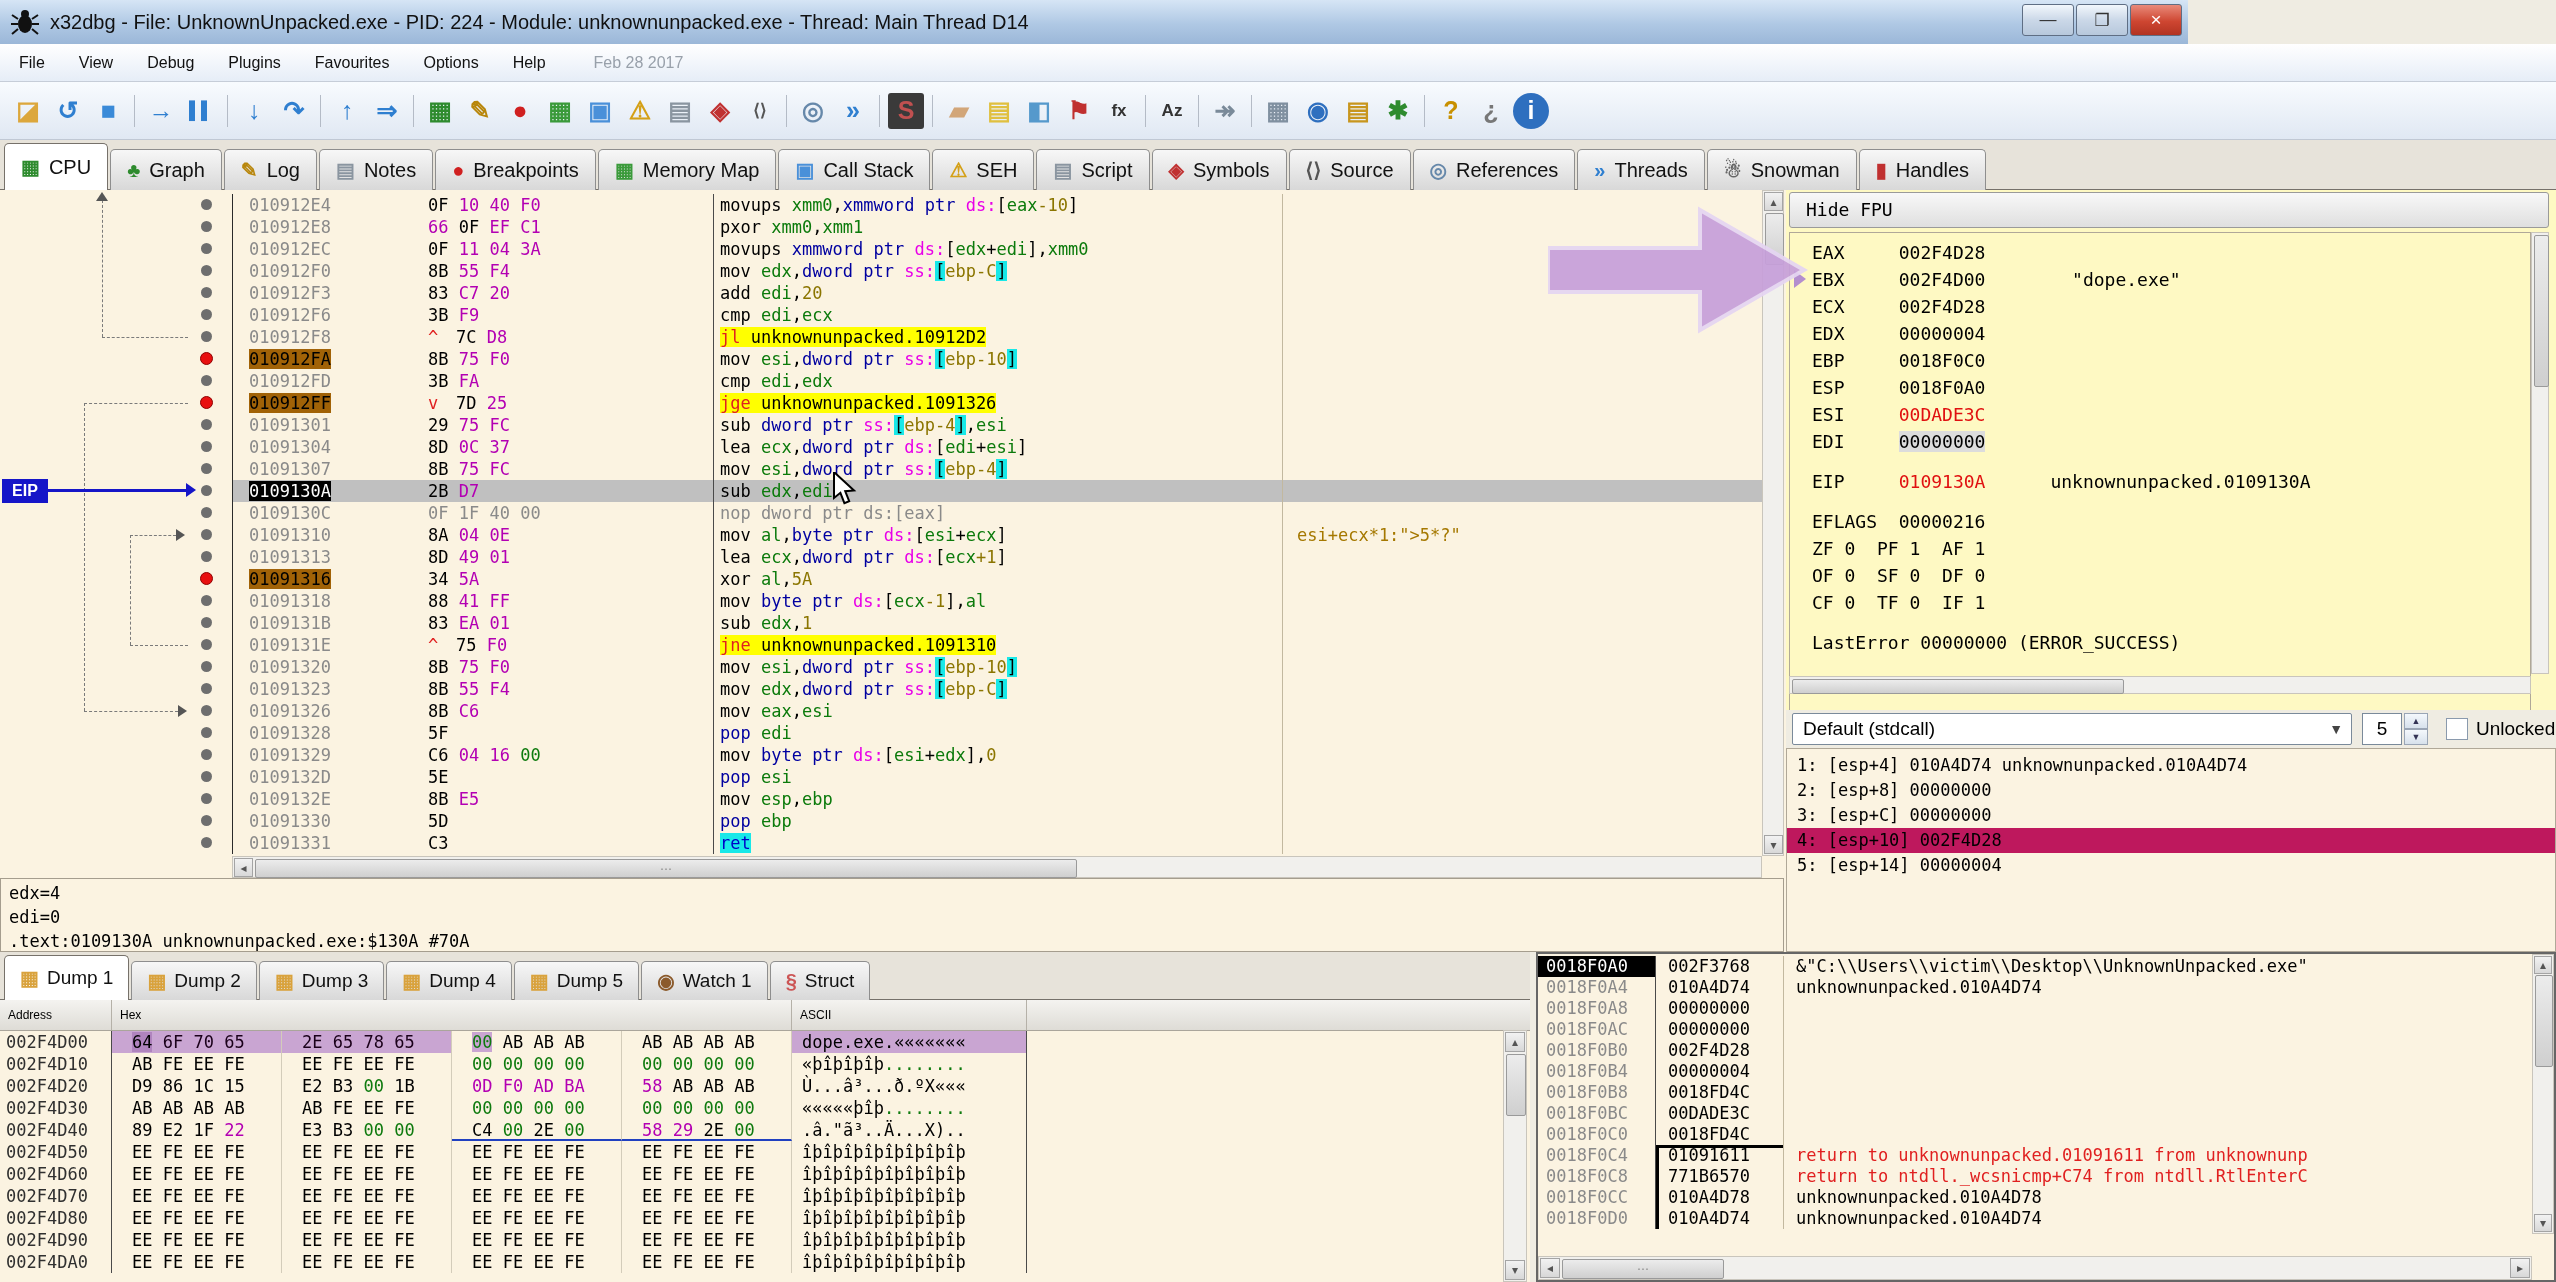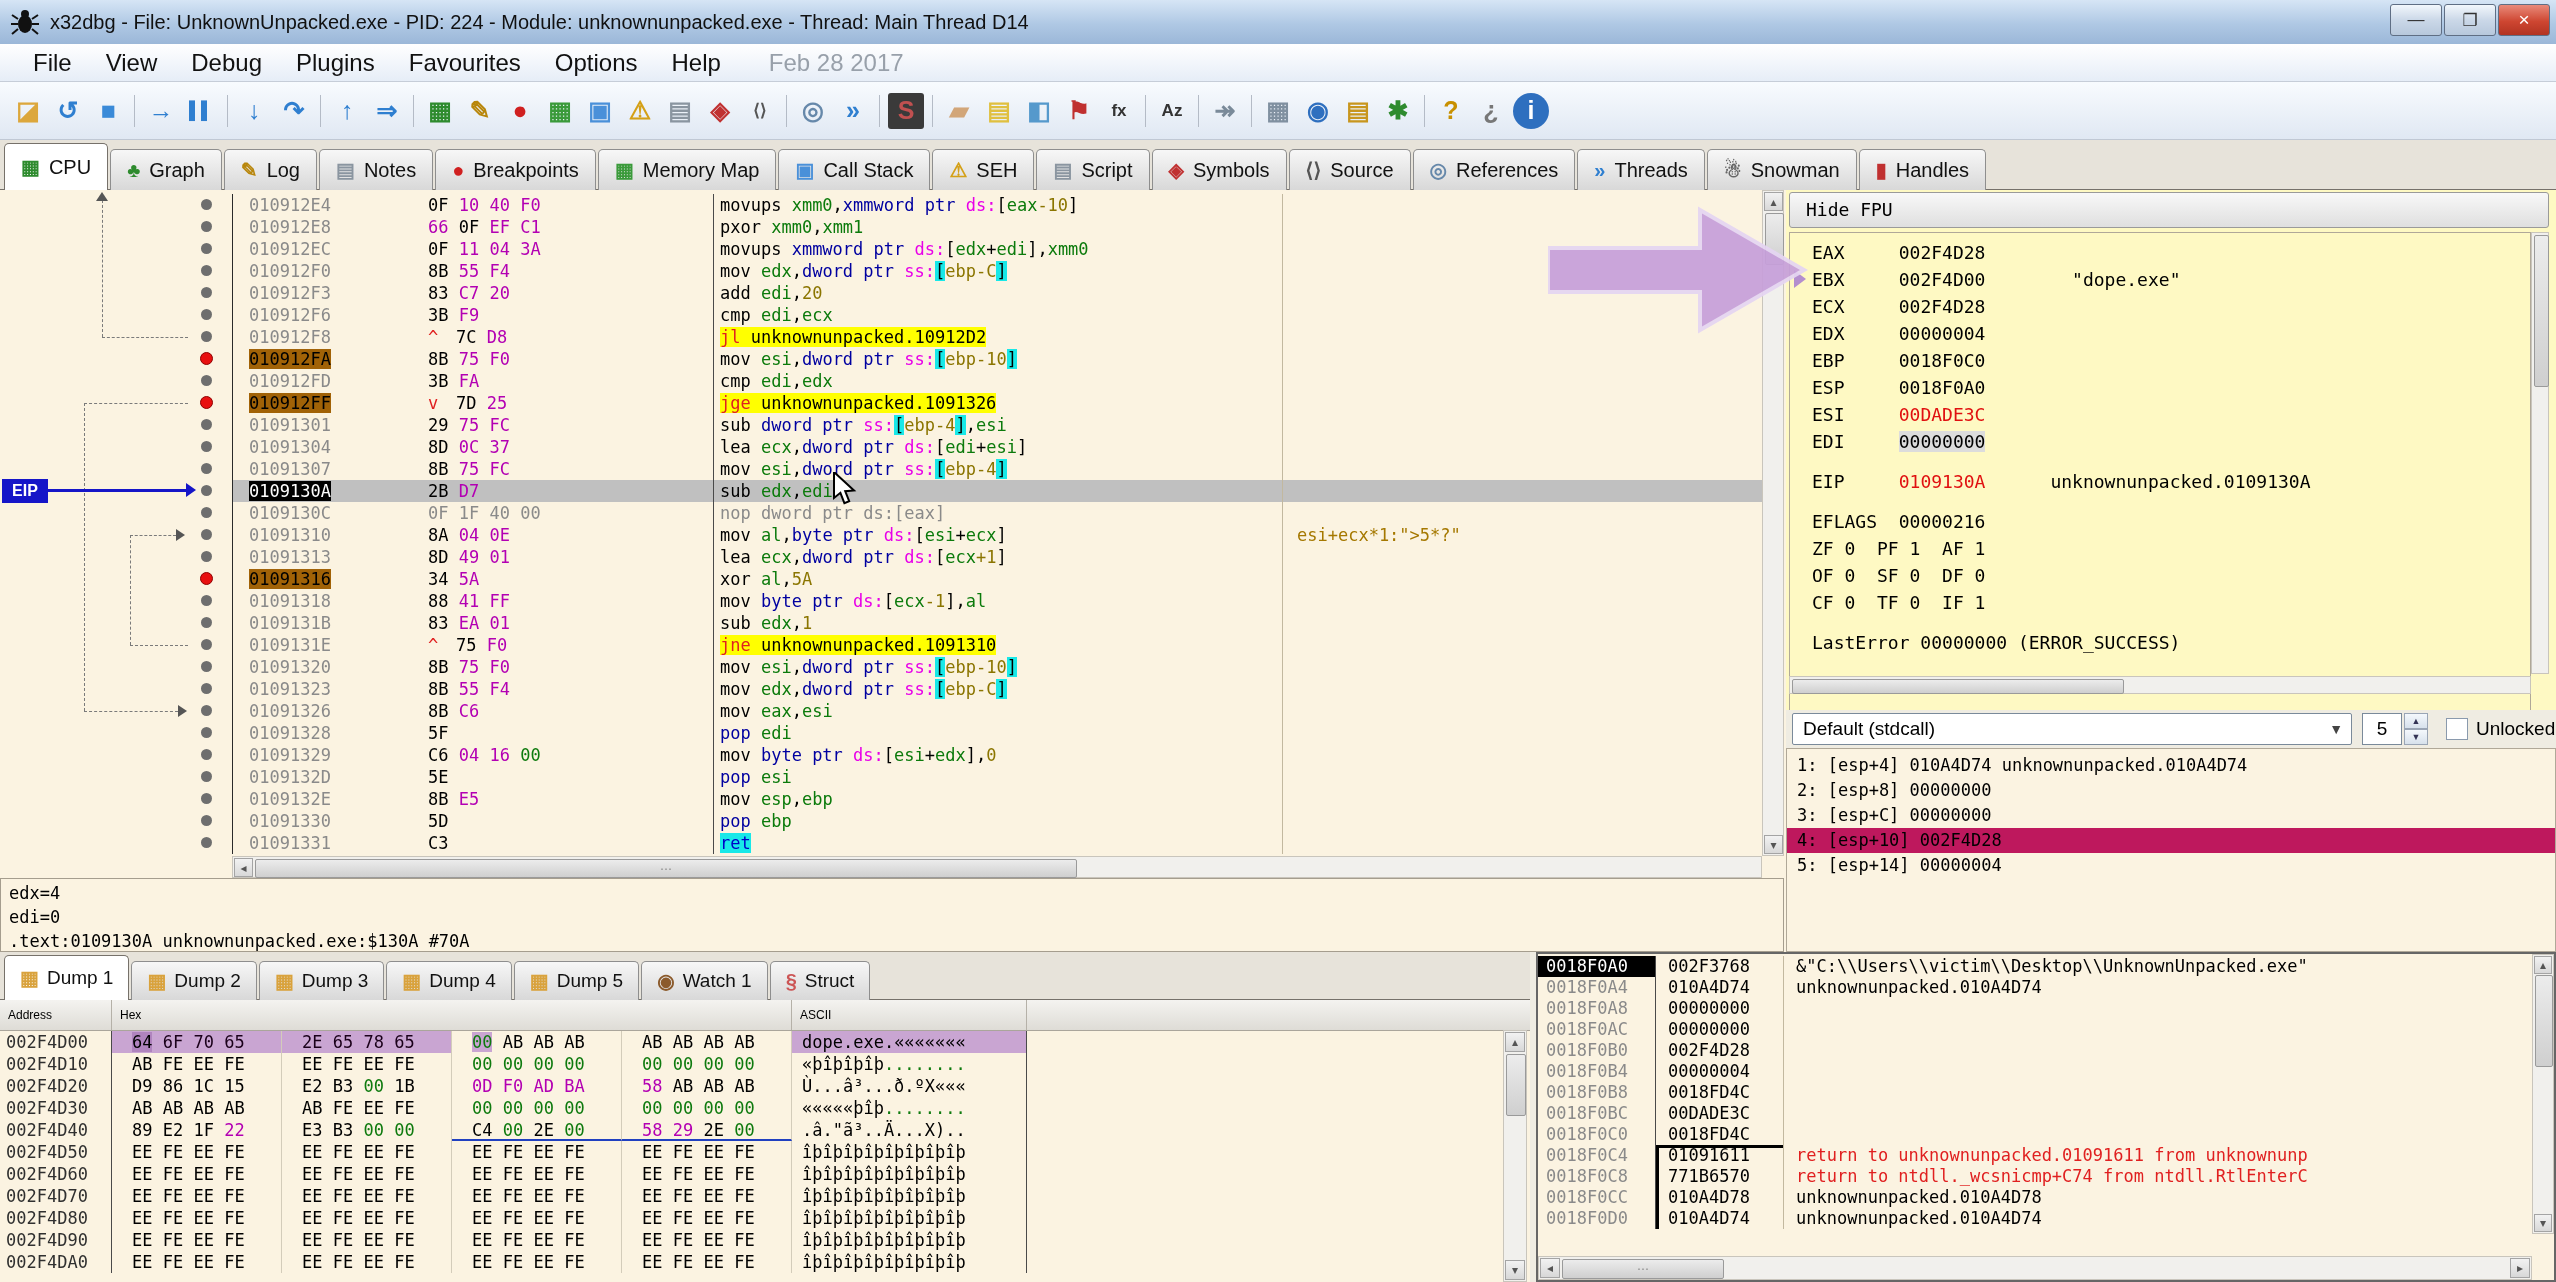--- a/index.html
+++ b/index.html
@@ -8,33 +8,33 @@
   .sg{white-space:pre;}
   
   .k{color:#000;} .g{color:#8A8A8A;} .r{color:#0B7A0B;} .n{color:#8B7500;}
   .b{color:#0000A0;} .m{color:#E800E8;} .red{color:#E01010;}
   .p{color:#B300B3;} .z{color:#0E7A0E;}
   .y{background:#FFFF00;color:#000;} .jy{background:#FFFF00;color:#E02020;}
   .c{background:#18E8E8;color:#000;} .rc{background:#18E8E8;color:#0000C8;}
   .selbg{background:#DCDCDC;}
   .s{color:#1A001A;} .sd{background:#B084BE;color:#000;} .sz{background:#C9A5D2;color:#0E7A0E;}
   
-  .titlebar{position:absolute;left:0;top:0;width:2556px;height:44px;
+  .titlebar{position:absolute;left:0;top:0;width:2188px;height:44px;
     background:linear-gradient(#D6E5F5,#AFC8E4 55%,#9BB7D8);display:flex;align-items:center;
     padding-left:10px;box-sizing:border-box;font-size:20px;color:#111;}
   .titlebar .bug{width:30px;height:30px;margin-right:10px;flex:none;}
   .winbtns{position:absolute;right:6px;top:4px;display:flex;gap:2px;}
   .winbtn{width:50px;height:30px;border:1px solid #5F6E84;border-radius:3px;
     background:linear-gradient(#F2F7FC,#CBD8E8 50%,#B7C8DC);display:flex;align-items:center;
     justify-content:center;font-size:17px;color:#333;}
   .winbtn.close{background:linear-gradient(#E98A7A,#CE4631 55%,#B23322);color:#FFF;font-size:19px;}
   
   .menubar{position:absolute;left:0;top:44px;width:2556px;height:38px;
     background:linear-gradient(#FFFFFF,#E6EDF7);border-bottom:1px solid #C6CDD8;
-    display:flex;align-items:flex-start;font-size:24px;color:#111;box-sizing:border-box;padding-left:16px;}
+    display:flex;align-items:flex-start;font-size:16px;color:#111;box-sizing:border-box;padding-left:2px;}
   .menuitem{padding:0 17px;height:100%;display:flex;align-items:center;}
   .menudate{color:#98A0AA;margin-left:14px;}
   
   .toolbar{position:absolute;left:0;top:82px;width:2556px;height:58px;
     background:linear-gradient(#F8FBFE,#E0E8F3);border-bottom:1px solid #C0C8D4;
     display:flex;align-items:center;box-sizing:border-box;padding-left:8px;}
   .ticon{width:36px;height:36px;margin:0 2px;display:flex;align-items:center;justify-content:center;
     font-size:25px;font-weight:bold;border-radius:3px;flex:none;}
   .tsep{width:1px;height:32px;background:#B4BBC6;margin:0 6px;flex:none;}
   

